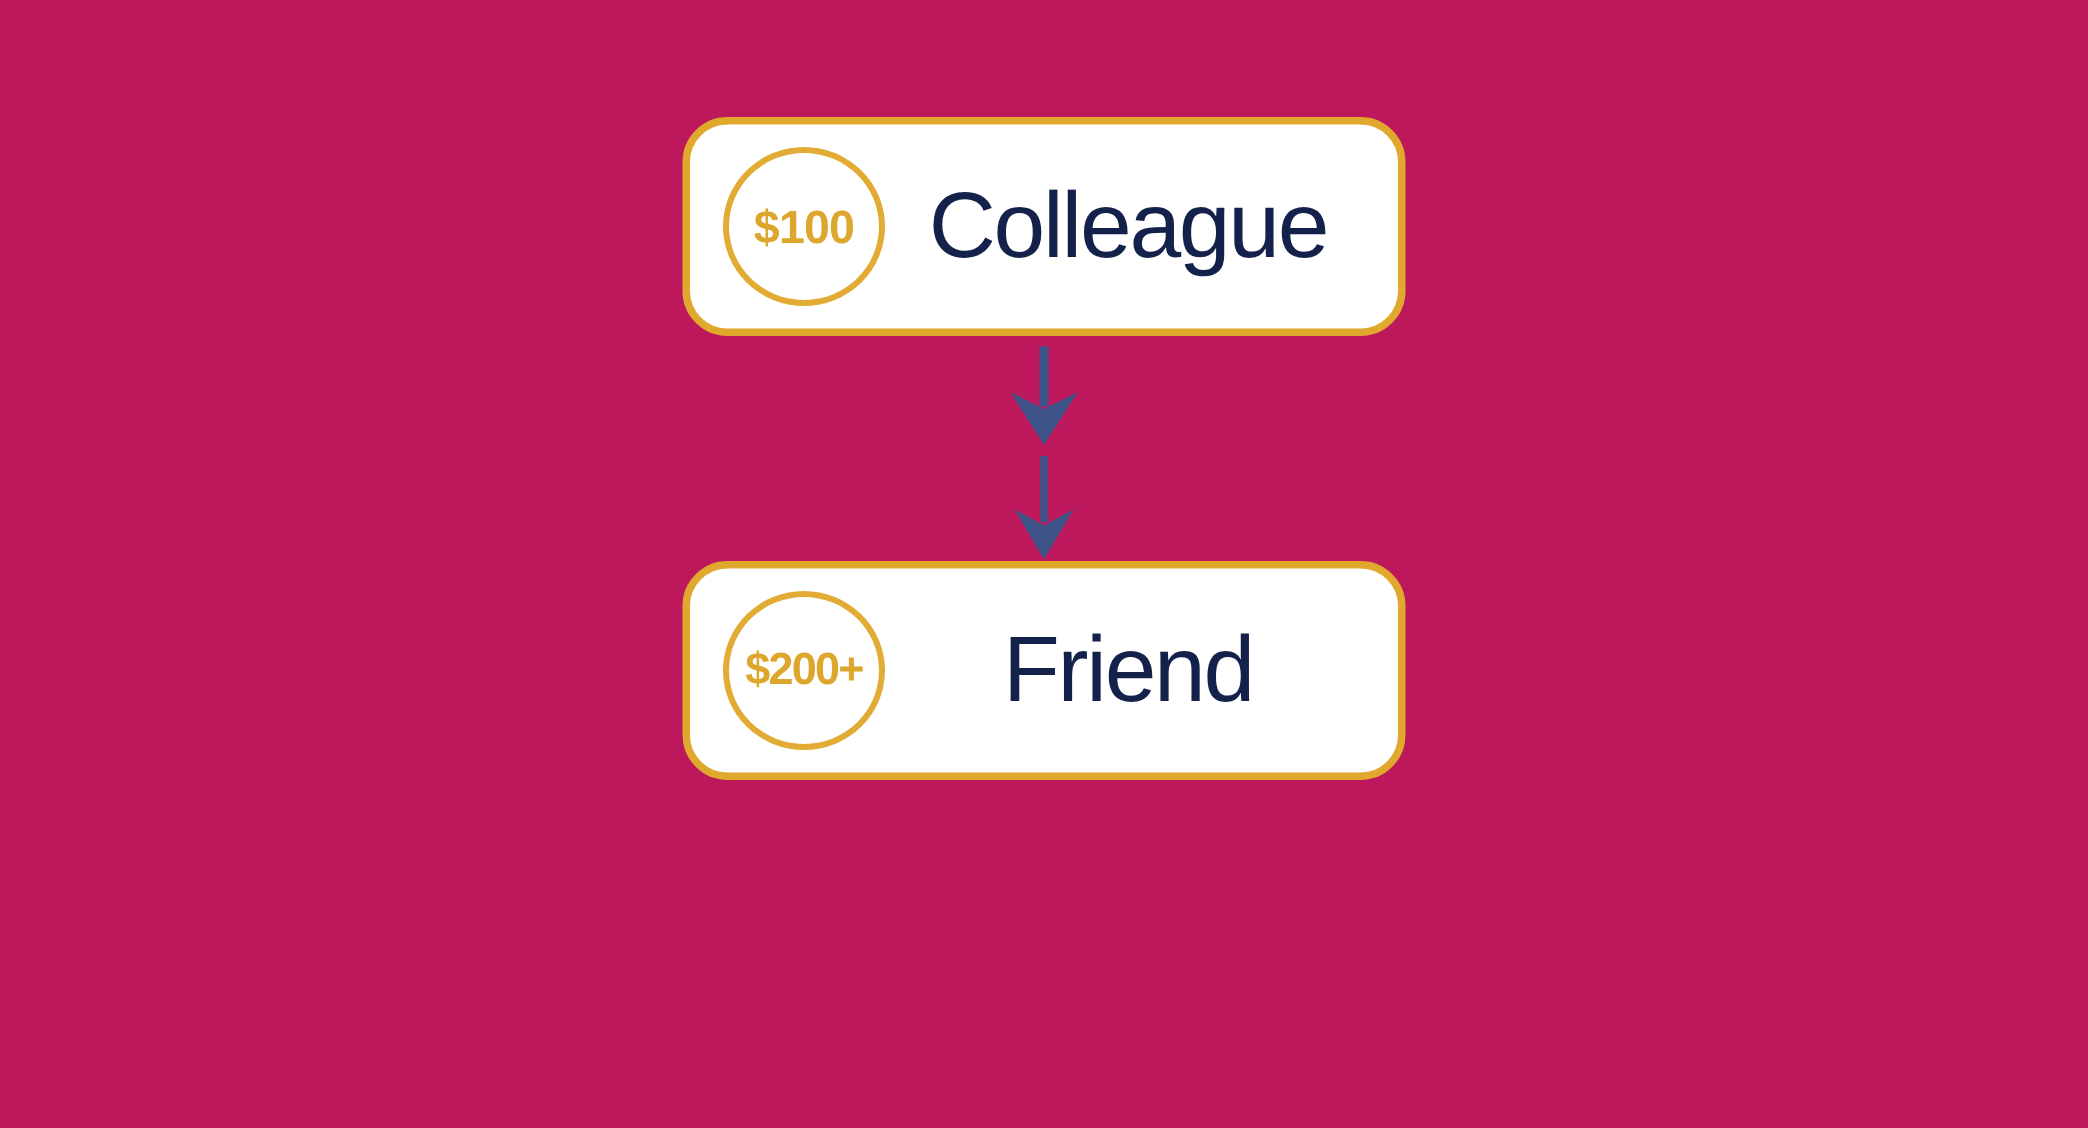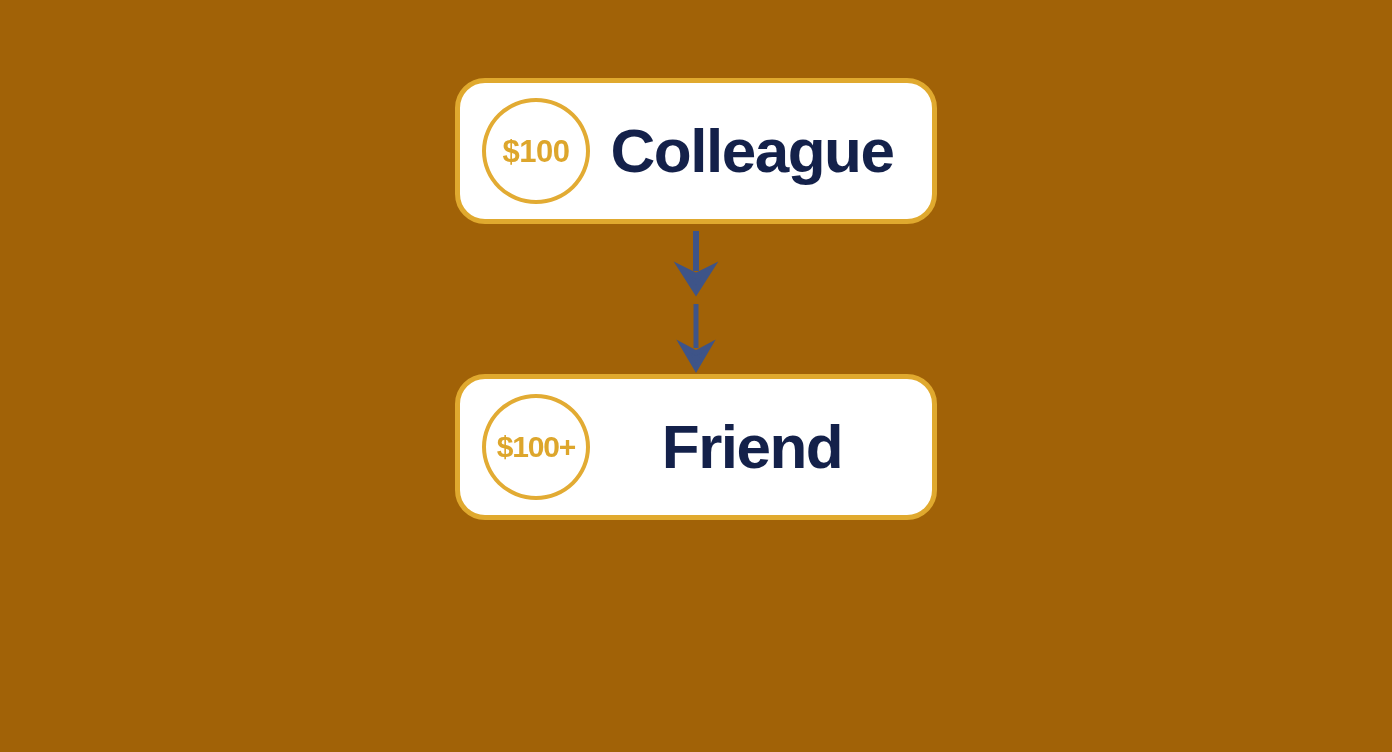--- a/index.html
+++ b/index.html
@@ -11,21 +11,21 @@
     height: 752px;
     background: #ffffff;
     font-family: "Liberation Sans", sans-serif;
     overflow: hidden;
   }
 
   #diagram {
     position: relative;
     width: 1392px;
     height: 752px;
-    background: #a16207;
+    background: #be185d;
   }
 
   .tier-stack {
     position: absolute;
     left: 455px;
     top: 78px;
     width: 482px;
     height: 590px;
     display: flex;
     flex-direction: column;
@@ -72,21 +72,21 @@
   .price-badge.wide .price-badge-text {
     font-size: 30px;
     letter-spacing: -1.2px;
   }
 
   .tier-label {
     flex: 1 1 auto;
     text-align: center;
     color: #14214a;
     font-size: 62px;
-    font-weight: bold;
+    font-weight: normal;
     letter-spacing: -1.5px;
     line-height: 1;
     padding-right: 18px;
     white-space: nowrap;
   }
 
   .flow-arrow {
     flex: 0 0 auto;
     height: 75px;
     width: 40px;
@@ -122,19 +122,19 @@
 
 
     <div class="flow-arrow">
       <svg width="32" height="66" viewBox="0 0 32 66" aria-hidden="true">
         <path d="M16 0 L16 44 M16 64 L3 42 L16 49 L29 42 Z" fill="#3e5488" stroke="#3e5488" stroke-width="5" stroke-linejoin="miter" stroke-linecap="butt"></path>
       </svg>
     </div>
 
     <div class="tier-box">
       <div class="price-badge wide">
-        <span class="price-badge-text">$100+</span>
+        <span class="price-badge-text">$200+</span>
       </div>
       <div class="tier-label">Friend</div>
     </div>
 
   </div>
 </div>
 
 </body></html>

